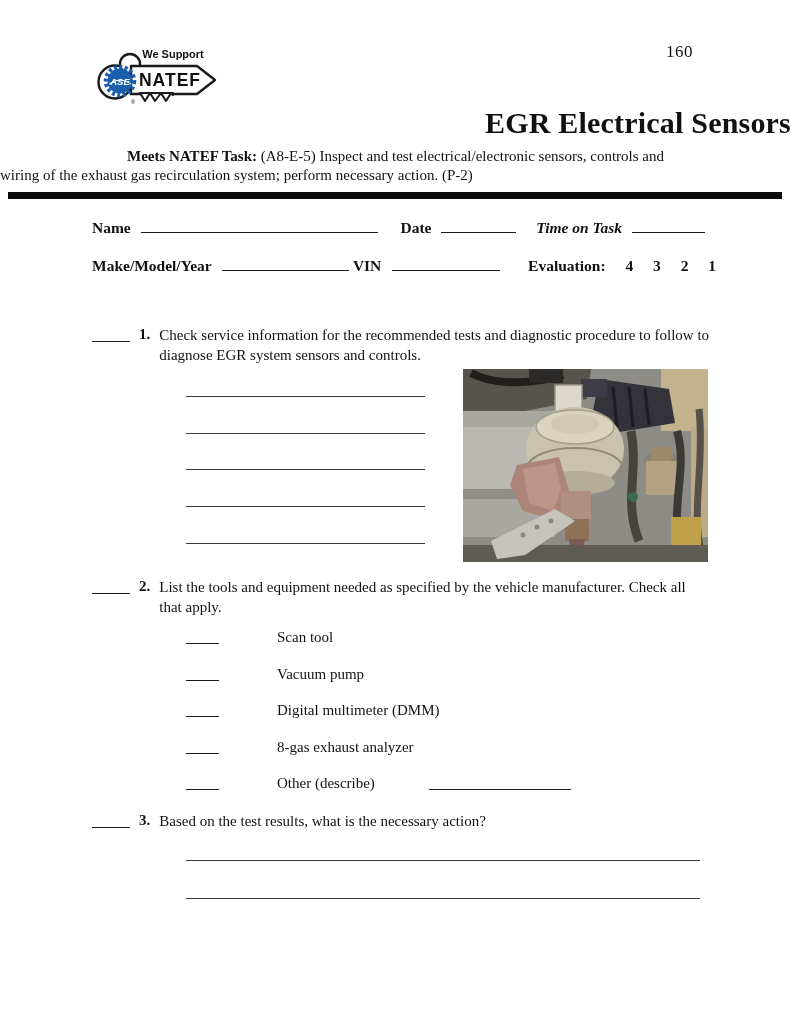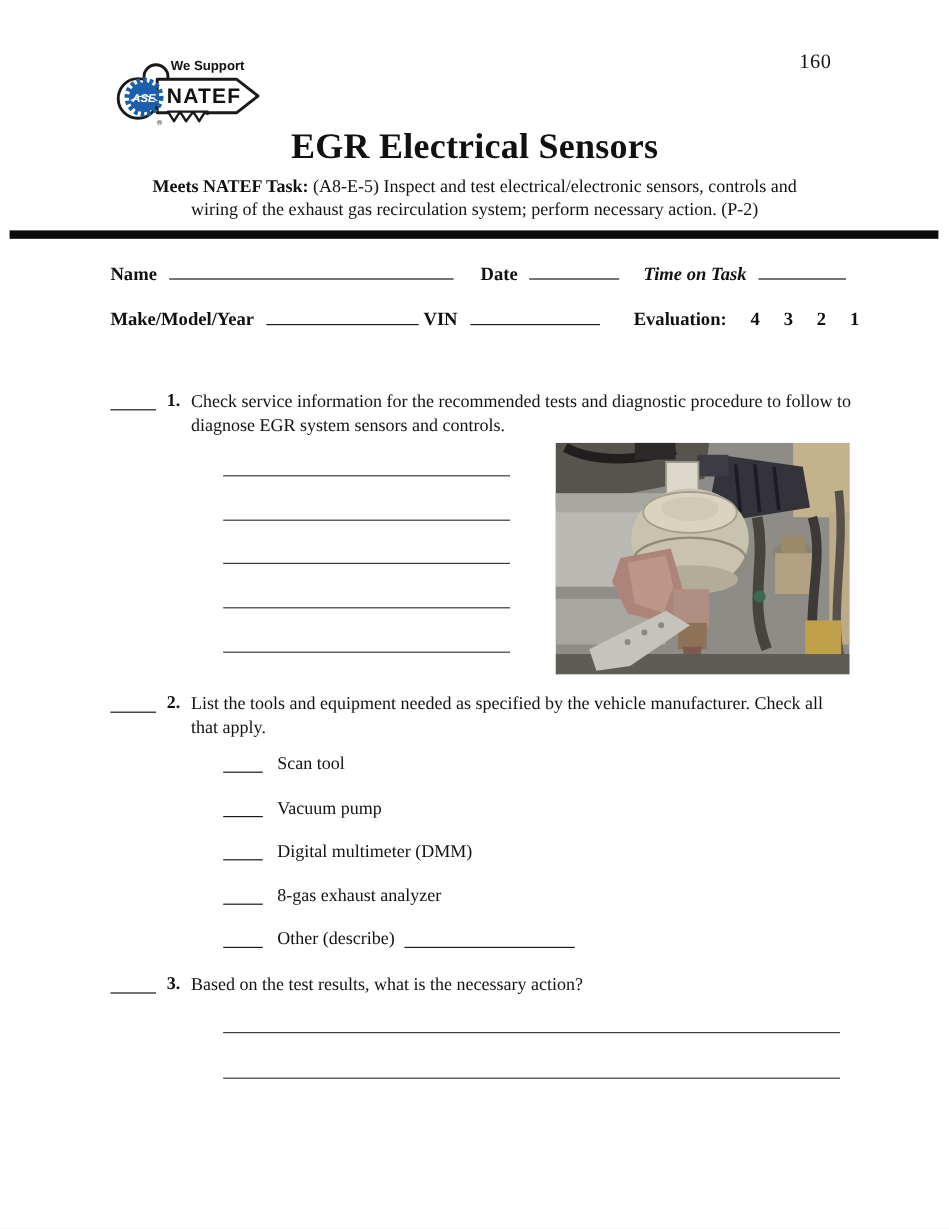--- a/index.html
+++ b/index.html
@@ -4,24 +4,24 @@
 <style>
   html,body { margin:0; padding:0; background:#e8e8e8; }
   .page {
     position:relative; width:791px; height:1024px; margin:0 auto;
     background:#ffffff; color:#111;
     font-family:"Liberation Serif", serif; overflow:hidden;
   }
   
   .logo-wrap { position:absolute; left:93px; top:40px; width:134px; height:66px; }
   .page-num { position:absolute; left:666px; top:42px; font-size:17px; letter-spacing:.5px; }
-  .doc-title { position:absolute; left:0; top:106px; width:100%; text-align:center;
+  .doc-title { position:absolute; left:0; top:106px; width:100%; text-align:right;
                font-size:30px; font-weight:bold; letter-spacing:.2px; }
   .task-line1 { position:absolute; left:0; top:148px; width:100%; text-align:center; font-size:15px; }
-  .task-line2 { position:absolute; left:0; top:167px; width:100%; text-align:center; font-size:15px; }
+  .task-line2 { position:absolute; left:0; top:167px; width:100%; font-size:15px; }
   .task-label { font-weight:bold; }
   .thick-rule { position:absolute; left:8px; top:192px; width:774px; height:7px; background:#0b0b0b; }
 
   
   .blank { display:inline-block; height:13px; border-bottom:1.6px solid #1a1a1a; vertical-align:baseline; }
 
   .form-row { position:absolute; left:92px; font-weight:bold; font-size:15.5px; white-space:nowrap; }
   .row-1 { top:219px; }
   .row-2 { top:257px; }
   .eval-num { display:inline-block; margin-left:16px; }
@@ -36,21 +36,21 @@
   .item-text { width:568px; line-height:1.33; }
 
   
   .answer-lines-1 { position:absolute; left:186px; top:360px; width:239px; }
   .answer-lines-1 .ans-line { height:35.8px; border-bottom:1.5px solid #3a3a3a; }
   .answer-lines-3 { position:absolute; left:186px; top:824px; width:514px; }
   .answer-lines-3 .ans-line { height:36.3px; border-bottom:1.5px solid #3a3a3a; }
 
   
   .checklist { position:absolute; left:186px; top:629px; font-size:15px; }
-  .check-row { height:36.5px; display:flex; align-items:flex-start; white-space:nowrap; }
+  .check-row { height:36.5px; display:flex; align-items:flex-start; white-space:nowrap;gap:46px; }
   .check-blank { width:33px; height:14px; border-bottom:1.4px solid #1a1a1a; margin-right:12px; flex:none; }
   .other-blank { width:142px; height:14px; border-bottom:1.4px solid #1a1a1a; margin-left:8px; }
 
   
   .photo { position:absolute; left:463px; top:369px; width:245px; height:193px; }
   .photo svg { display:block; }
 </style>
 </head>
 <body>
 

